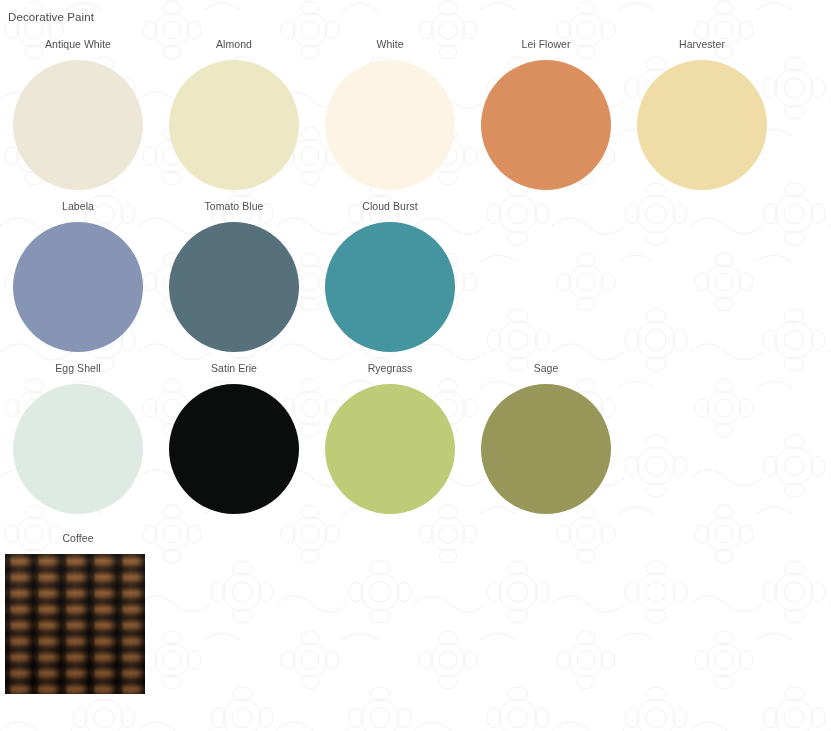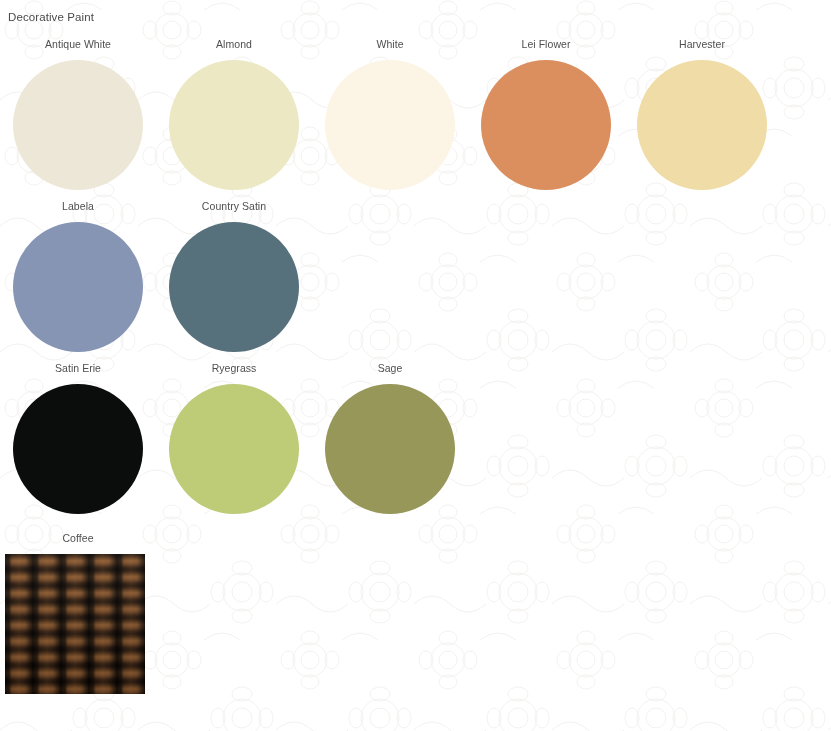--- a/index.html
+++ b/index.html
@@ -198,26 +198,34 @@
         <div class="swatch-circle" style="background-color: rgb(240, 220, 166);"></div>
       </div>
     </div>
 
     <div class="swatch-row">
       <div class="swatch-cell">
         <div class="swatch-label">Labela</div>
         <div class="swatch-circle" style="background-color: rgb(135, 149, 181);"></div>
       </div>
       <div class="swatch-cell">
-        <div class="swatch-label">Country Satin</div>
+        <div class="swatch-label">Tomato Blue</div>
         <div class="swatch-circle" style="background-color: rgb(86, 112, 124);"></div>
       </div>
+      <div class="swatch-cell">
+        <div class="swatch-label">Cloud Burst</div>
+        <div class="swatch-circle" style="background-color: rgb(69, 149, 160);"></div>
+      </div>
     </div>
 
     <div class="swatch-row">
+      <div class="swatch-cell">
+        <div class="swatch-label">Egg Shell</div>
+        <div class="swatch-circle" style="background-color: rgb(223, 234, 228);"></div>
+      </div>
       <div class="swatch-cell">
         <div class="swatch-label">Satin Erie</div>
         <div class="swatch-circle" style="background-color: rgb(11, 12, 12);"></div>
       </div>
       <div class="swatch-cell">
         <div class="swatch-label">Ryegrass</div>
         <div class="swatch-circle" style="background-color: rgb(190, 203, 119);"></div>
       </div>
       <div class="swatch-cell">
         <div class="swatch-label">Sage</div>

